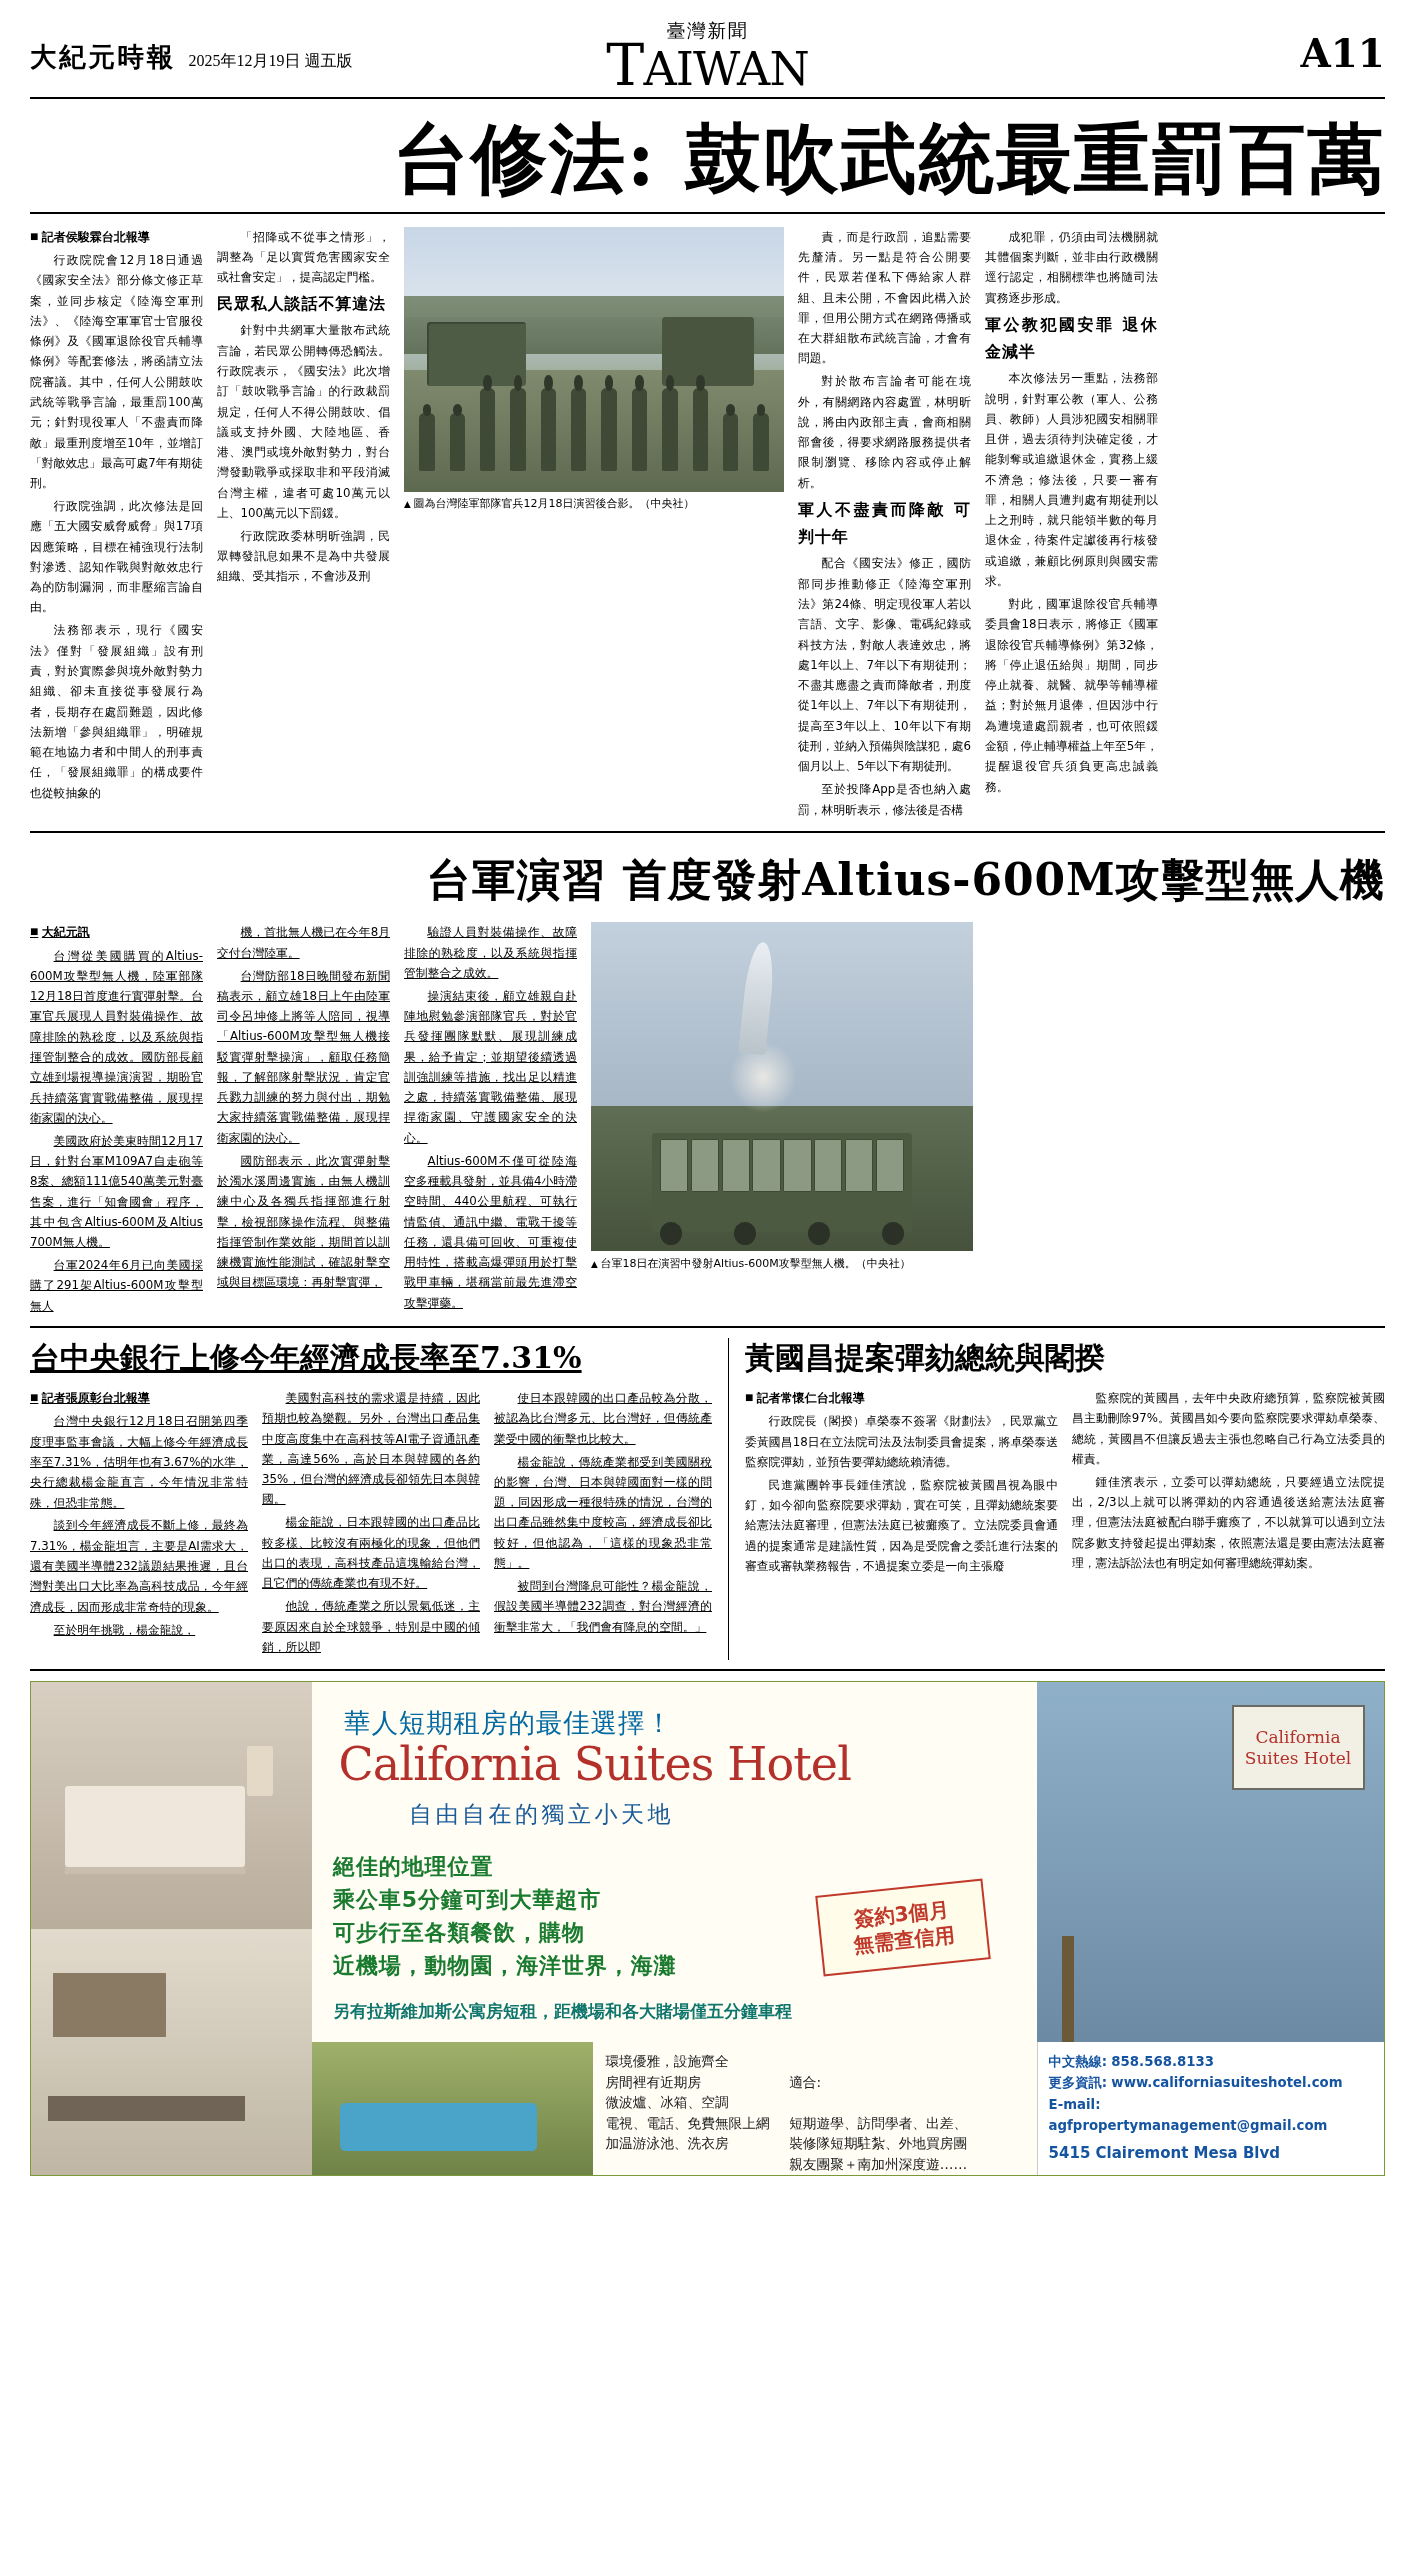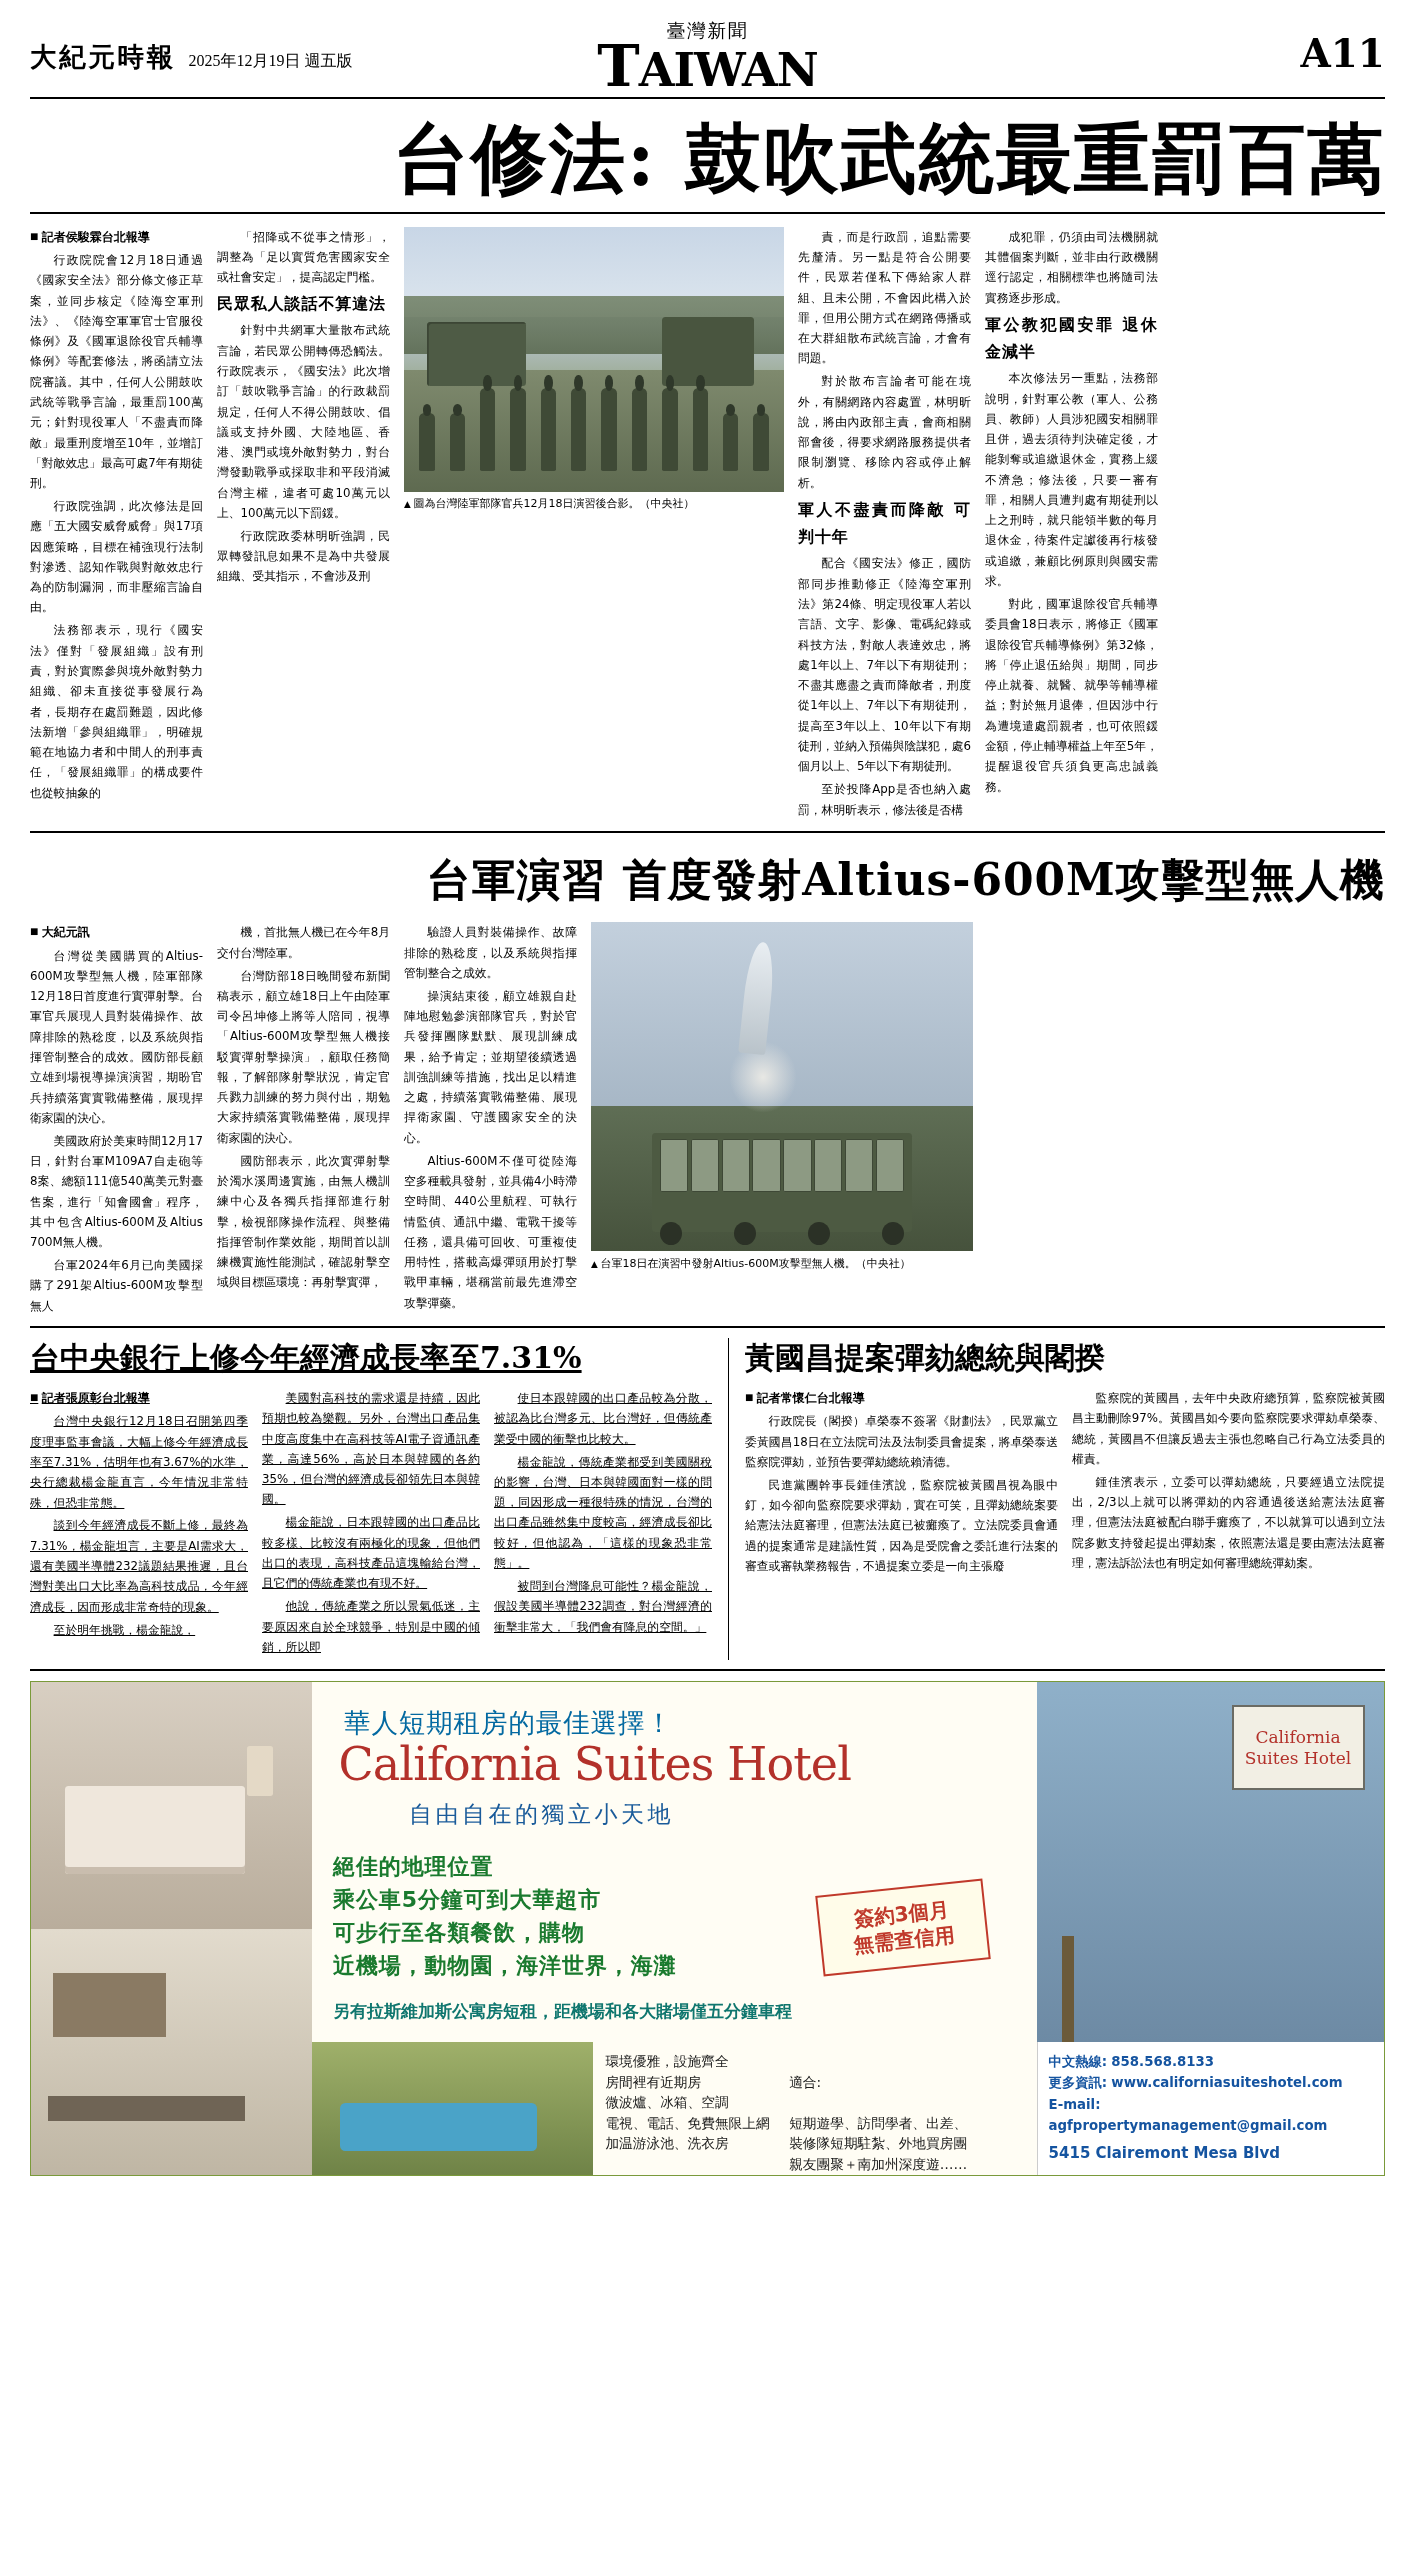--- a/index.html
+++ b/index.html
@@ -13,21 +13,21 @@
   }
   .page { width:1415px; height:2576px; position:relative; padding:0 30px; }
 
   
   .masthead { position:relative; height:99px; border-bottom:2.7px solid #000; }
   .mh-left { position:absolute; left:0; top:39px; display:flex; align-items:baseline; gap:12.4px; }
   .mh-logo { font-family:"DejaVu Serif","Liberation Serif",serif; font-weight:bold; font-size:26.5px; letter-spacing:2.7px; }
   .mh-date { font-size:16px; font-family:"Liberation Serif",serif; }
   .mh-center { position:absolute; left:50%; top:17.7px; transform:translateX(-50%); text-align:center; }
   .mh-cn { font-size:18.6px; letter-spacing:1.8px; font-family:"DejaVu Serif",serif; margin-bottom:-7px; }
-  .mh-tw { font-family:"DejaVu Serif","Liberation Serif",serif; font-size:46px; font-weight:bold; letter-spacing:-0.9px; line-height:1; }
+  .mh-tw { font-family:"DejaVu Serif","Liberation Serif",serif; font-size:46px; font-weight:normal; letter-spacing:-0.9px; line-height:1; }
   .mh-tw .big { font-size:57px; }
   .mh-page { position:absolute; right:0; top:30px; font-family:"DejaVu Serif",serif; font-size:39px; font-weight:bold; }
 
   
   .headline {
     font-family:"DejaVu Serif","Liberation Serif",serif;
     font-weight:bold; font-size:76px; letter-spacing:1.8px;
     text-align:right; padding:19.5px 0 14px; line-height:1.05;
     border-bottom:2.7px solid #000;
   }
@@ -66,21 +66,21 @@
   .caption { font-size:11px; line-height:1.5; padding-top:4.4px; }
   .caption::before { content:"▲ "; font-size:8.8px; }
 
   
   .sec2 { padding:10.6px 0 7px; border-bottom:2.7px solid #000; }
   .sec2-title {
     font-family:"DejaVu Serif","Liberation Serif",serif; font-weight:bold;
     font-size:44px; text-align:right; letter-spacing:0.9px; padding:7px 0 12.4px;
   }
   .sec2-body { display:flex; gap:14px; }
-  .s2c { width:173px; }
+  .s2c { width:173px;text-decoration:underline; }
   .s2-photo-col { width:382px; }
   .photo2 { width:100%; height:329px; position:relative; overflow:hidden;
     background:linear-gradient(#b9c7d6 0%,#93a4b5 52%,#6f7f66 53%,#5c6a52 100%); }
   .photo2 .sky2 { position:absolute; inset:0 0 44% 0; background:linear-gradient(#c3d0dd,#a7b7c6); }
   .photo2 .sea { position:absolute; left:0; right:0; top:56%; bottom:0; background:linear-gradient(#5f6e55,#46523c); }
   .photo2 .missile { position:absolute; left:40%; top:6%; width:7%; height:34%;
     background:linear-gradient(#e9eef2,#b9c3ca); border-radius:50% 50% 3.5px 3.5px; transform:rotate(6deg); }
   .photo2 .smoke { position:absolute; left:36%; top:36%; width:18%; height:22%;
     background:radial-gradient(ellipse at center,#e8e8e4 0%,rgba(232,232,228,0) 70%); }
   .photo2 .launcher { position:absolute; left:16%; bottom:6%; width:68%; height:30%;

